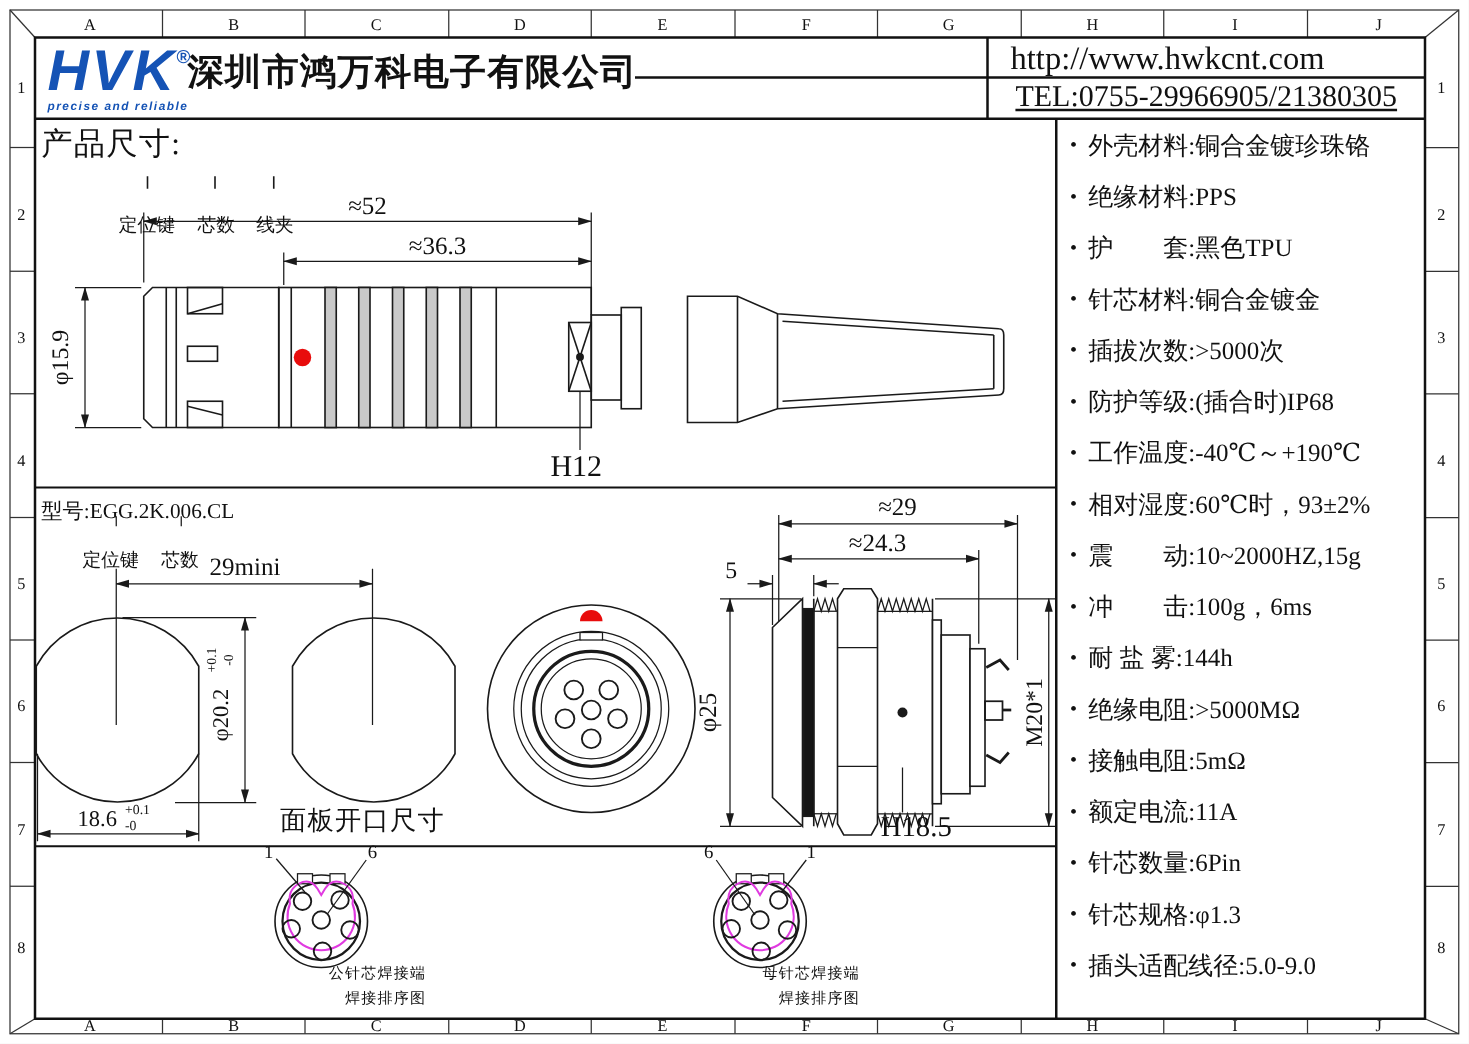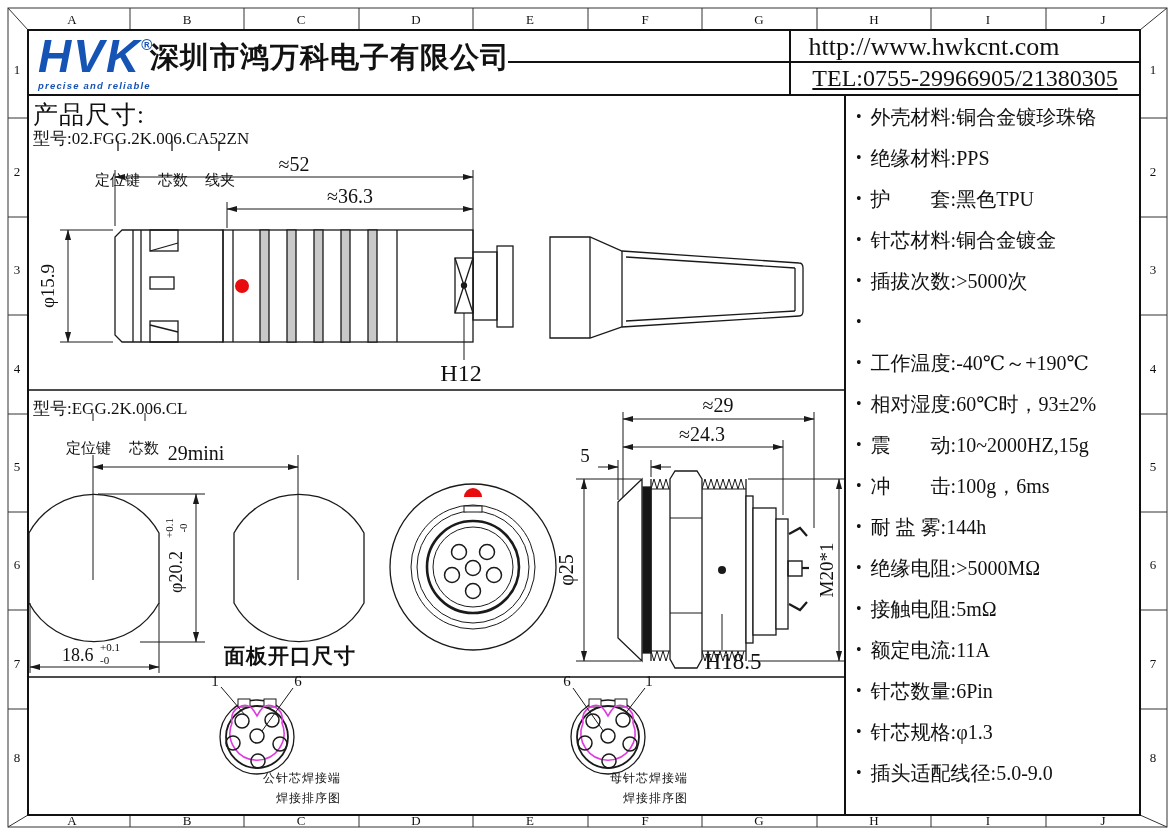--- a/index.html
+++ b/index.html
@@ -13,21 +13,21 @@
   .logo{left:38px;top:33px;line-height:1;}
   .logo .hvk{font-size:46px;font-weight:900;color:#1553b5;letter-spacing:2px;font-style:italic;}
   .logo .reg{font-size:15px;font-weight:700;color:#1553b5;vertical-align:22px;font-style:normal;}
   .logo .tag{font-size:9.5px;font-weight:700;color:#1553b5;letter-spacing:1.2px;margin-top:2px;font-style:italic;}
   .company{left:150px;top:38px;font-size:29px;font-weight:700;letter-spacing:1px;}
   .website{left:792px;top:31px;width:284px;height:31px;font-size:26px;text-align:center;line-height:31px;}
   .tel{left:792px;top:63px;width:346px;height:31px;font-size:24px;text-align:center;line-height:31px;text-decoration:underline;}
   .s-title{font-size:25px;letter-spacing:1px;}
   .s-model{font-size:17px;}
   .callout{font-size:15px;margin-top:19px;}
-  .panel-label{font-size:21px;letter-spacing:1px;font-weight:bold;}
+  .panel-label{font-size:21px;letter-spacing:1px;}
   .cap{font-size:12px;width:160px;text-align:right;letter-spacing:1px;}
   .spec-row{position:absolute;left:856px;width:282px;height:26px;font-size:20px;display:flex;gap:9px;line-height:26px;}
   .spec-row .b{font-size:16px;}
 </style>
 </head>
 <body>
 
 <div class="page">
 
 <svg width="1175" height="835" viewBox="0 0 1175 835">
@@ -323,21 +323,20 @@
 
 <div class="abs logo sans">
   <div><span class="hvk">HVK</span><span class="reg">®</span></div>
   <div class="tag">precise and reliable</div>
 </div>
 <div class="abs company sans">深圳市鸿万科电子有限公司</div>
 <div class="abs website serif">http://www.hwkcnt.com</div>
 <div class="abs tel serif">TEL:0755-29966905/21380305</div>
 
 <div class="abs s-title" style="left:33px;top:98px;">产品尺寸:</div>
-<div class="abs s-model" style="left:33px;top:127px;">型号:02.FGG.2K.006.CA52ZN</div>
 <div class="abs callout" style="left:95px;top:152px;">定位键</div>
 <div class="abs callout" style="left:158px;top:152px;">芯数</div>
 <div class="abs callout" style="left:205px;top:152px;">线夹</div>
 
 <div class="abs s-model" style="left:33px;top:397px;">型号:EGG.2K.006.CL</div>
 <div class="abs callout" style="left:66px;top:420px;">定位键</div>
 <div class="abs callout" style="left:129px;top:420px;">芯数</div>
 <div class="abs panel-label" style="left:224px;top:642px;">面板开口尺寸</div>
 
 <div class="abs cap" style="left:181px;top:770px;">公针芯焊接端</div>
@@ -361,20 +360,21 @@
   <div class="spec-row" style="top:227px;">
         <span class="b">•</span>
         <span>针芯材料:铜合金镀金</span>
       </div>
   <div class="spec-row" style="top:268px;">
         <span class="b">•</span>
         <span>插拔次数:&gt;5000次</span>
       </div>
   <div class="spec-row" style="top:309px;">
         <span class="b">•</span>
+        <span>防护等级:(插合时)IP68</span>
       </div>
   <div class="spec-row" style="top:350px;">
         <span class="b">•</span>
         <span>工作温度:-40℃～+190℃</span>
       </div>
   <div class="spec-row" style="top:391px;">
         <span class="b">•</span>
         <span>相对湿度:60℃时，93±2%</span>
       </div>
   <div class="spec-row" style="top:432px;">

